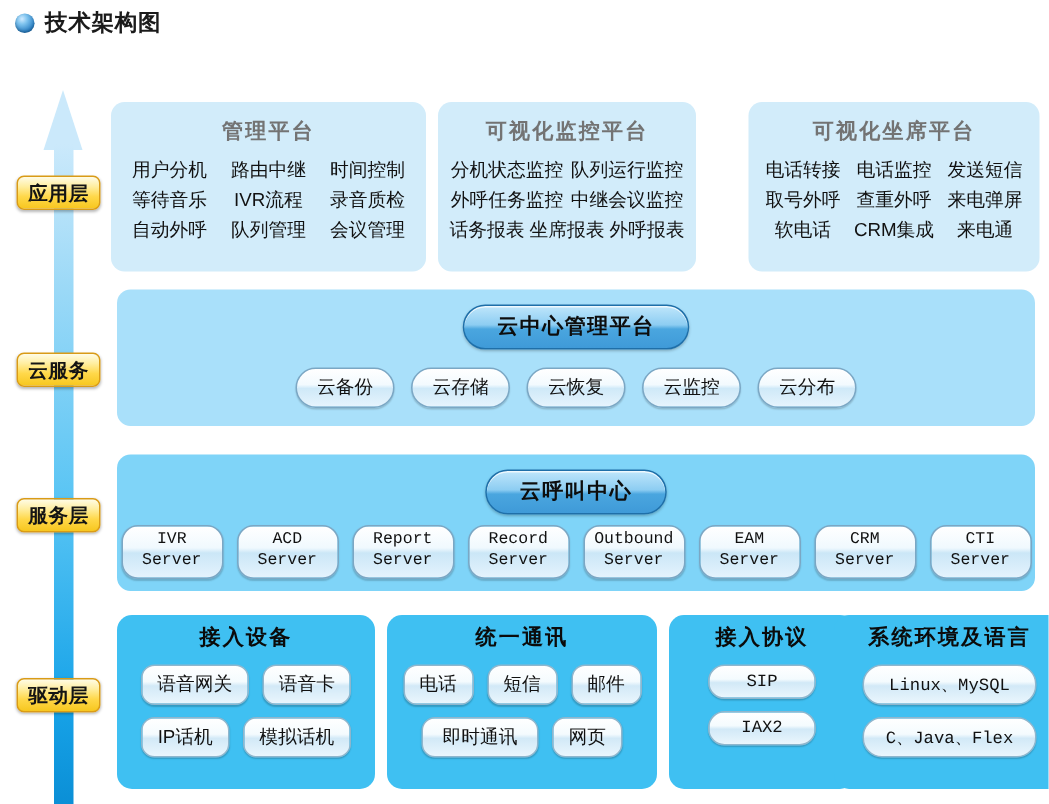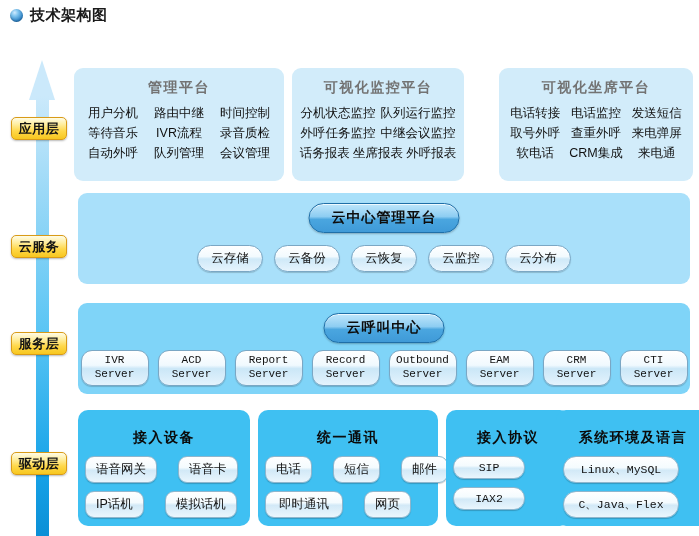--- a/index.html
+++ b/index.html
@@ -207,21 +207,21 @@
     line-height: 1.25;
     white-space: nowrap;
   }
 
   
   .drv-panel {
     top: 410px;
     height: 116px;
     background: #3fc0f2;
     border-radius: 10px;
-    padding-top: 19px;
+    padding-top: 6px;
   }
   #drv-panel-0 { left: 78px;  width: 172px; }
   #drv-panel-1 { left: 258px; width: 180px; }
   #drv-panel-2 { left: 446px; width: 124px; }
   #drv-panel-3 { left: 556px; width: 154px; }
 
   .drv-title {
     text-align: center;
     font-size: 14px;
     font-weight: bold;
@@ -231,21 +231,22 @@
     white-space: nowrap;
   }
   .drv-rows {
     display: flex;
     flex-direction: column;
     gap: 8px;
     padding: 0 7px;
   }
   .drv-row {
     display: flex;
-    gap: 21px;
+    justify-content: center;
+    gap: 9px;
   }
   .drv-pill {
     box-sizing: border-box;
     padding: 4px 10px;
     border: 1px solid #8fb6cd;
     border-radius: 9px;
     background: linear-gradient(to bottom, #ffffff 0%, #f4fbfe 42%, #d2e9f7 53%, #eaf6fd 100%);
     box-shadow: 0 1px 1px rgba(0,0,0,.2);
     font-size: 12.5px;
     color: #111;
@@ -335,22 +336,22 @@
       <span>软电话</span>
       <span>CRM集成</span>
       <span>来电通</span>
     </div>
   </div>
 </div>
 
 <div class="panel" id="cloud-panel">
   <div class="hero-pill">云中心管理平台</div>
   <div class="pill-row">
+    <div class="pill">云备份</div>
     <div class="pill">云存储</div>
-    <div class="pill">云备份</div>
     <div class="pill">云恢复</div>
     <div class="pill">云监控</div>
     <div class="pill">云分布</div>
   </div>
 </div>
 
 <div class="panel" id="service-panel">
   <div class="hero-pill">云呼叫中心</div>
   <div class="pill-row">
     <div class="server-pill">

